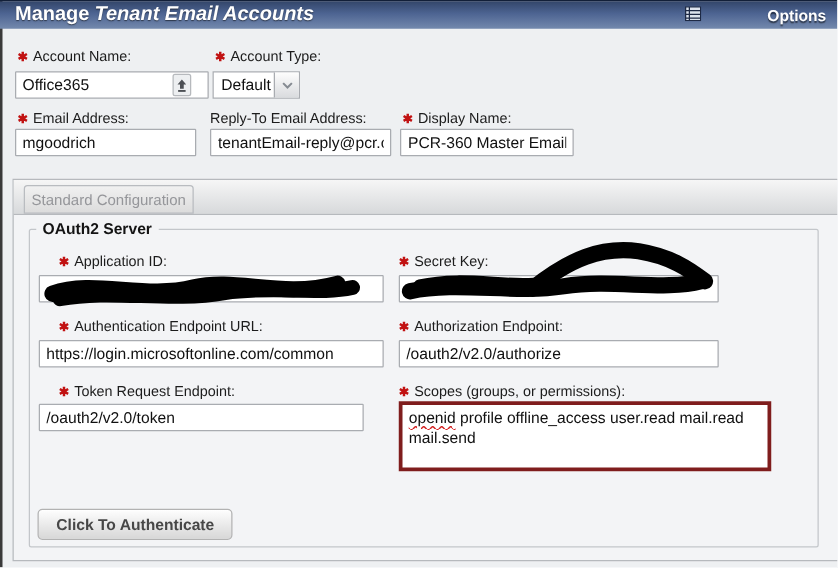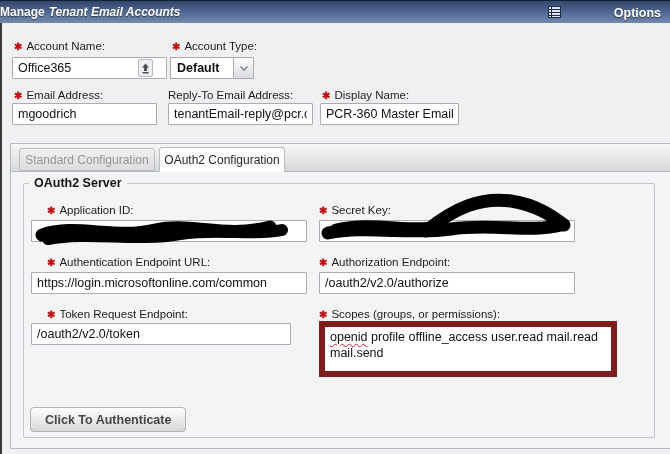--- a/index.html
+++ b/index.html
@@ -9,21 +9,21 @@
     -webkit-font-smoothing:antialiased;
   }
   .left-edge{position:absolute;left:0;top:0;width:2px;height:454px;background:#3a3a3a;}
   
   .hdr{
     position:absolute;left:0;top:0;width:670px;height:23px;
     background:linear-gradient(180deg,#33466a 0%,#4d6492 45%,#7389ad 100%);
     border-top:1px solid #121f38;box-sizing:border-box;
     display:flex;align-items:center;
   }
-  .hdr-title{color:#fff;font-size:12px;font-weight:bold;
+  .hdr-title{margin-left:12px;color:#fff;font-size:16px;font-weight:bold;
     text-shadow:0 1px 1px rgba(0,0,0,.55);white-space:nowrap;}
   .hdr-title em{font-style:italic;margin-left:4px;}
   .hdr-options{position:absolute;right:9px;top:0;height:23px;display:flex;align-items:center;cursor:pointer;gap:48px;}
   .hdr-options .opt-label{color:#fff;font-size:12.5px;font-weight:bold;margin-left:5px;
     text-shadow:0 1px 1px rgba(0,0,0,.55);}
   
   .lbl{position:absolute;font-size:11.5px;color:#1c1c1c;white-space:nowrap;line-height:13px;}
   .req{color:#c11212;font-size:10px;font-weight:bold;margin-right:4px;}
   
   .inp{
@@ -55,21 +55,21 @@
   .tab-inactive{left:8px;width:136px;background:linear-gradient(180deg,#f1f1f1,#dcdcdc);color:#95969a;}
   .tab-active{left:148px;width:126px;top:3px;height:25px;background:#fdfdfe;
     color:#28292b;border-bottom:none;z-index:2;}
   
   .fset{position:absolute;left:12px;top:39px;width:632px;height:255px;
     box-sizing:border-box;border:1px solid #c3c6ca;border-radius:2px;}
   .legend{position:absolute;left:18px;top:32px;background:#f3f4f6;padding:0 5px;
     font-size:12.5px;font-weight:bold;color:#141414;z-index:3;}
   
   .txtarea{
-    position:absolute;box-sizing:border-box;background:#fff;border:6px solid #7f1d1d;
+    position:absolute;box-sizing:border-box;background:#fff;border:3px solid #7f1d1d;
     font-size:12.5px;color:#101010;padding:3px 5px;line-height:1.25;overflow:hidden;
   }
   .misspelled{
     text-decoration-line:underline;text-decoration-style:wavy;
     text-decoration-color:#d42020;text-decoration-thickness:1px;text-underline-offset:2px;
   }
   
   .auth-btn{
     position:absolute;left:19px;top:263px;height:25px;padding:0 14px;
     background:linear-gradient(180deg,#fefefe,#d7d7d7);
@@ -112,21 +112,21 @@
   <div class="an-trigger" style="left:138px;top:59px;">
     <svg width="9" height="11" viewBox="0 0 9 11">
       <path d="M4.5 0.5 L8 4.5 H6 V8 H3 V4.5 H1 Z" fill="#4d5055"></path>
       <rect x="1.5" y="9" width="6" height="1.5" fill="#4d5055"></rect>
     </svg>
   </div>
 
   <div class="lbl" style="left:172px;top:40px;">
     <span class="req">✱</span><span>Account Type:</span>
   </div>
-  <div class="sel" style="left:170px;top:57px;width:84px;font-weight:bold;">
+  <div class="sel" style="left:170px;top:57px;width:70px;">
     <span class="sel-value">Default</span>
     <span class="sel-trigger">
       <svg width="10" height="7" viewBox="0 0 10 7">
           <path d="M1.5 1.5 L5 5 L8.5 1.5" stroke="#858b92" stroke-width="1.6" fill="none"></path>
         </svg>
     </span>
   </div>
 
   <div class="lbl" style="left:14px;top:89px;">
     <span class="req">✱</span><span>Email Address:</span>
@@ -140,23 +140,20 @@
 
   <div class="lbl" style="left:322px;top:89px;">
     <span class="req">✱</span><span>Display Name:</span>
   </div>
   <input class="inp" style="left: 320px; top: 103px; width: 139px;" value="PCR-360 Master Email">
 
   <div class="panel">
     <div class="tabstrip">
       <div class="tab tab-inactive">
         <span>Standard Configuration</span>
-      </div>
-      <div class="tab tab-active">
-        <span>OAuth2 Configuration</span>
       </div>
     </div>
 
     <div class="legend">OAuth2 Server</div>
     <div class="fset"></div>
 
     <div class="lbl" style="left:36px;top:60px;">
       <span class="req">✱</span><span>Application ID:</span>
     </div>
     <div class="lbl" style="left:308px;top:60px;">

